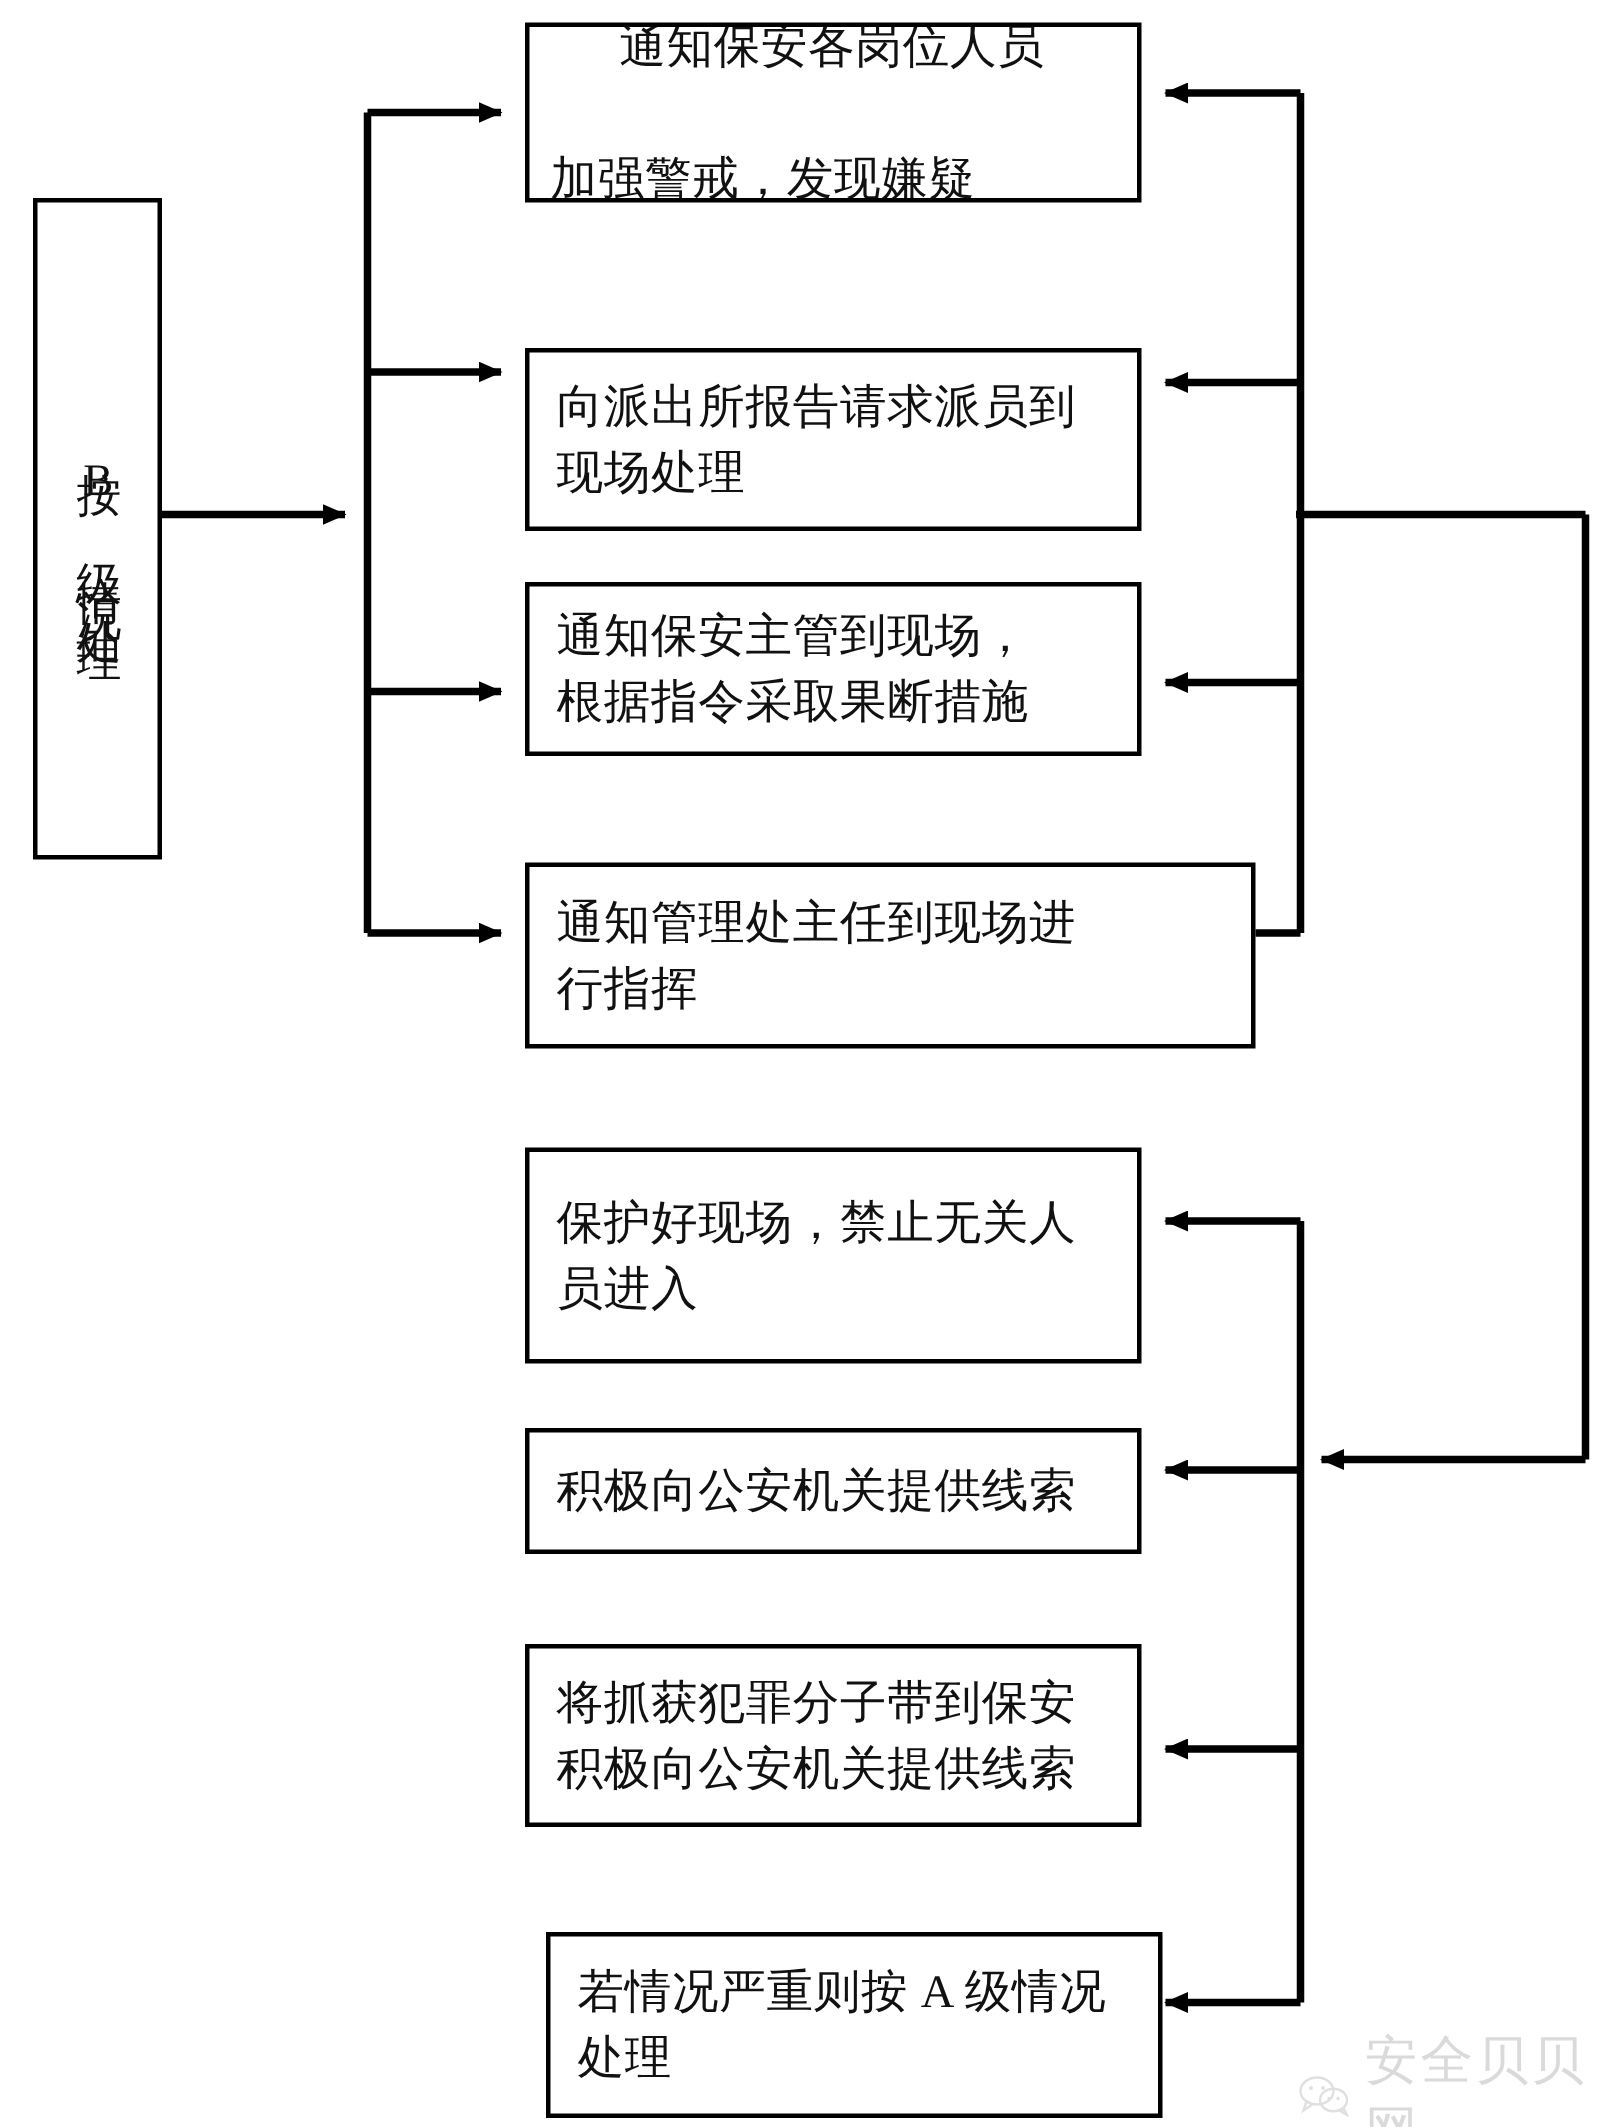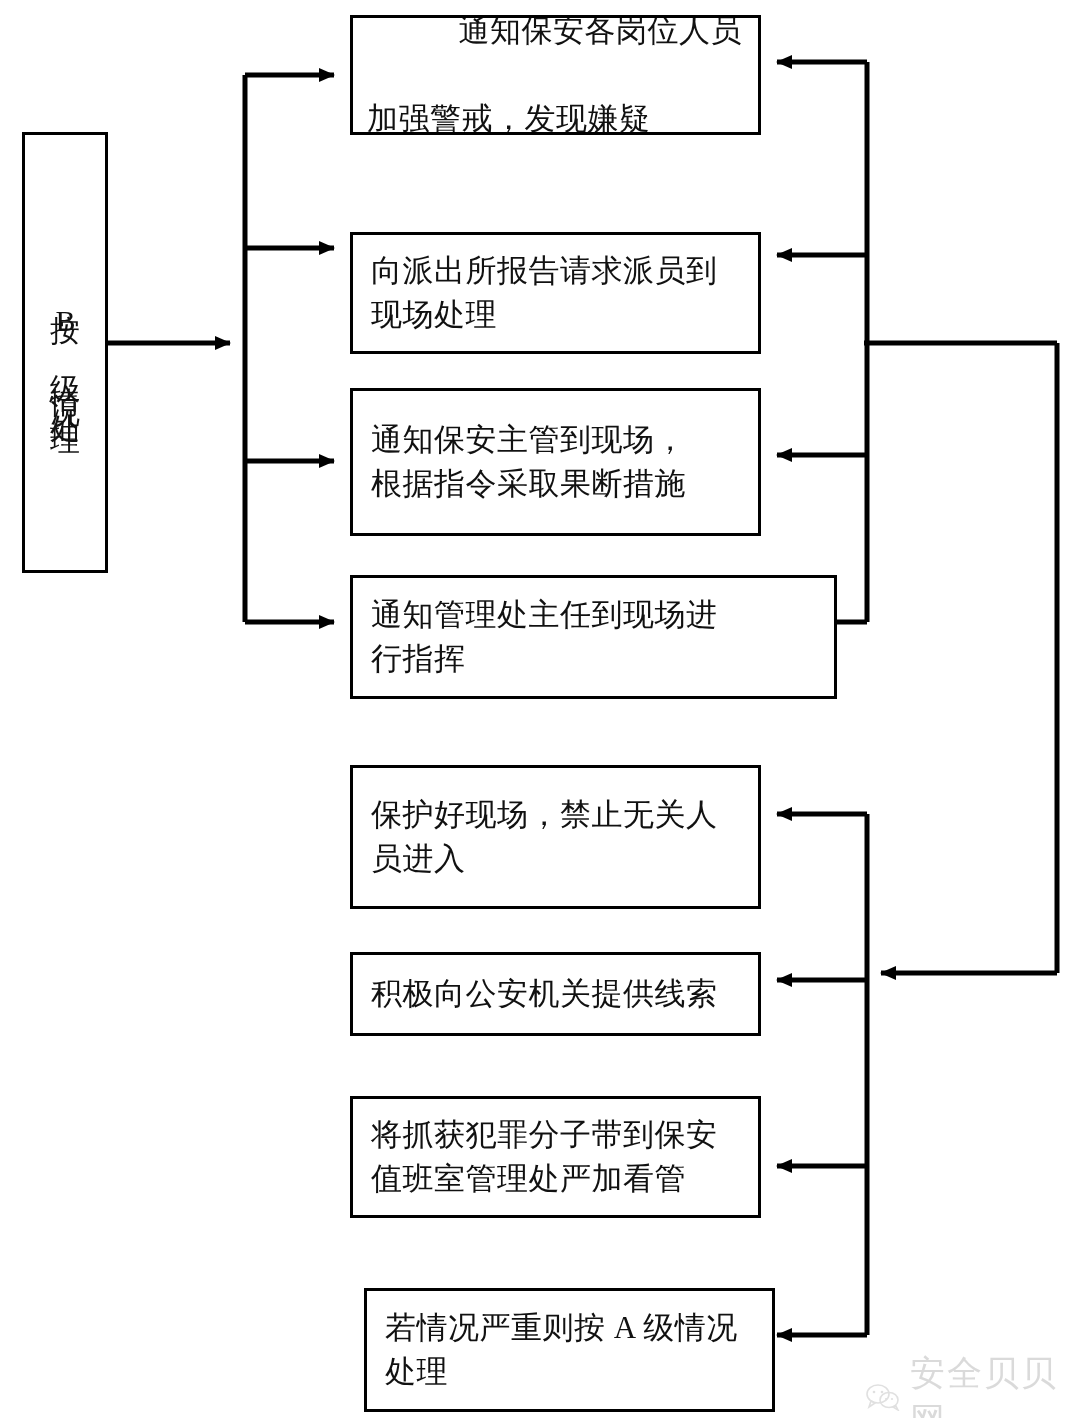--- a/index.html
+++ b/index.html
@@ -56,29 +56,29 @@
     writing-mode: vertical-rl;
     text-orientation: upright;
     font-size: 30px;
     letter-spacing: 13px;
     line-height: 1;
     color: #111111;
     white-space: nowrap;
   }
   #node-1 { left: 350px; top: 15px;   width: 411px; height: 120px; }
   #node-2 { left: 350px; top: 200px;  width: 411px; height: 122px; margin-top: 32px; }
-  #node-3 { left: 350px; top: 388px;  width: 411px; height: 148px; justify-content: flex-end; }
+  #node-3 { left: 350px; top: 388px;  width: 411px; height: 116px; justify-content: flex-end; }
   #node-4 { left: 350px; top: 575px;  width: 487px; height: 124px; }
   #node-5 { left: 350px; top: 765px;  width: 411px; height: 144px; }
   #node-6 { left: 350px; top: 952px;  width: 411px; height: 84px;  }
   #node-7 { left: 350px; top: 1096px; width: 411px; height: 122px; }
   #node-8 { left: 364px; top: 1288px; width: 411px; height: 124px; }
 
   #node-1 .node-text { text-align: left; }
-  #node-1 .line-a { display: block; text-align: right; padding-right: 16px; }
+  #node-1 .line-a { display: block; text-align: center; padding-right: 16px; }
   #node-1 .line-b { display: block; text-align: left; }
 
   .watermark {
     position: absolute;
     left: 866px;
     top: 1350px;
     display: flex;
     align-items: center;
     gap: 10px;
     opacity: 0.30;
@@ -166,21 +166,21 @@
     <div class="node-text">保护好现场，禁止无关人
 员进入</div>
   </div>
 
   <div class="node" id="node-6">
     <div class="node-text">积极向公安机关提供线索</div>
   </div>
 
   <div class="node" id="node-7">
     <div class="node-text">将抓获犯罪分子带到保安
-值班室管理处严加看管</div>
+积极向公安机关提供线索</div>
   </div>
 
   <div class="node" id="node-8">
     <div class="node-text">若情况严重则按 A 级情况
 处理</div>
   </div>
 
   <div class="watermark">
     <span>
       <svg class="wm-icon" viewBox="0 0 34 28">

